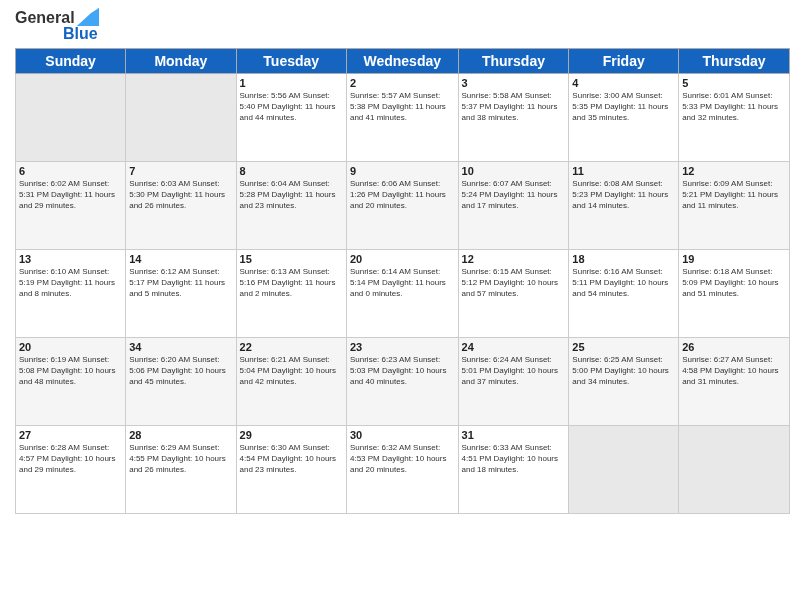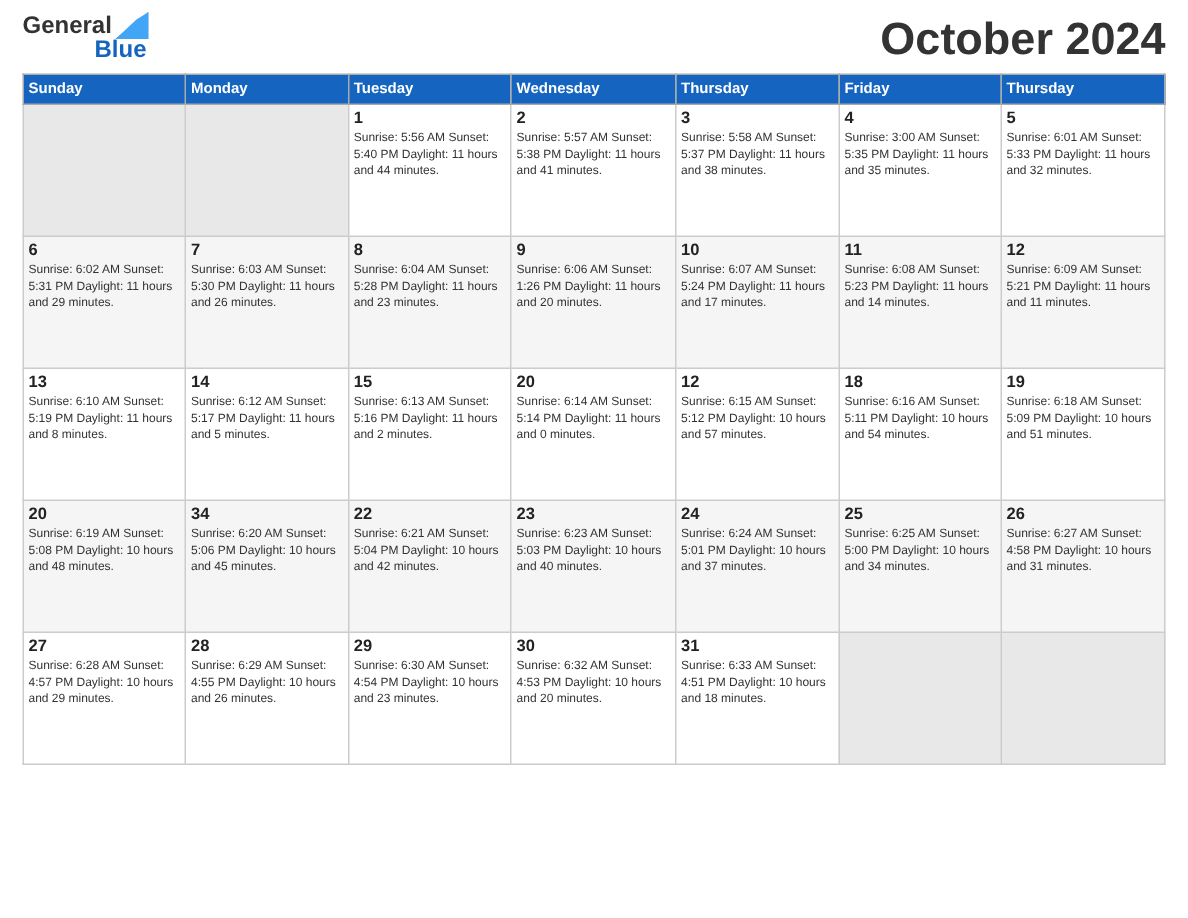--- a/index.html
+++ b/index.html
@@ -5,21 +5,21 @@
     * { box-sizing: border-box; margin: 0; padding: 0; }
     body {
       font-family: Arial, sans-serif;
       background: #fff;
       width: 792px;
       height: 612px;
       overflow: hidden;
     }
     .container {
       width: 792px;
-      padding: 10px 15px 5px 15px;
+      padding: 10px 2px 5px 15px;
     }
     .header-row {
       display: flex;
       justify-content: space-between;
       align-items: flex-start;
       margin-bottom: 6px;
     }
     .logo {
       display: flex;
       align-items: center;
@@ -53,22 +53,22 @@
     }
     .calendar {
       width: 100%;
       border-collapse: collapse;
       font-size: 8.5px;
     }
     .calendar thead th {
       background-color: #1565C0;
       color: white;
       padding: 4px 3px;
-      text-align: left;
-      font-size: 10px;
+      text-align: center;
+      font-size: 14px;
       font-weight: bold;
       border: 1px solid #aaa;
     }
     .calendar tbody td {
       vertical-align: top;
       border: 1px solid #ccc;
       padding: 3px 3px;
       width: 113px;
       min-height: 70px;
       height: 88px;
@@ -104,21 +104,20 @@
           <span class="logo-text-general">General</span>
           <svg width="22" height="18" viewBox="0 0 22 18" style="margin-left:2px;margin-top:-2px;">
             <polygon points="0,18 22,0 22,18" fill="#1565C0"></polygon>
             <polygon points="0,18 14,5 22,0 22,18" fill="#42A5F5"></polygon>
           </svg>
         </div>
         <span class="logo-text-blue">Blue</span>
       </div>
     </div>
     <div class="title-area">
-      <div class="month-title">October 2024</div>
     </div>
   </div>
 
   <table class="calendar">
     <thead>
       <tr>
         <th>Sunday</th>
         <th>Monday</th>
         <th>Tuesday</th>
         <th>Wednesday</th>

